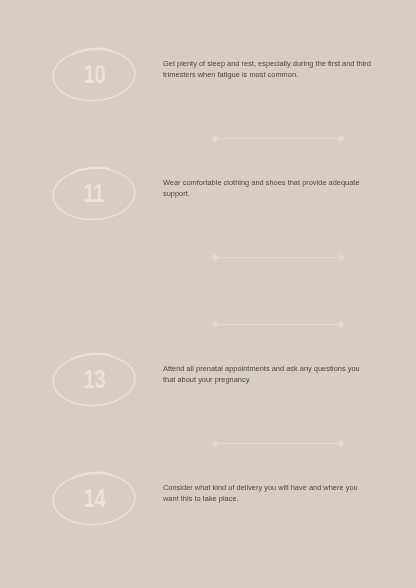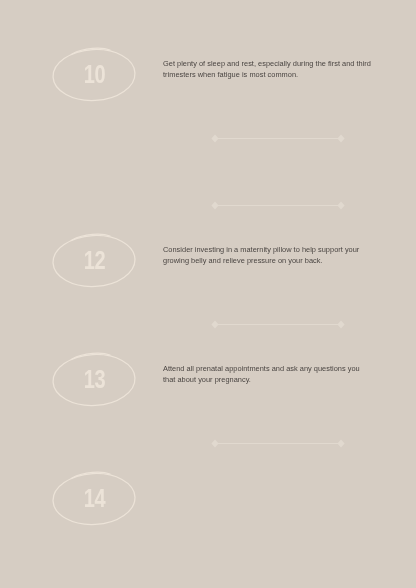--- a/index.html
+++ b/index.html
@@ -136,41 +136,41 @@
     <div class="gap-a"></div>
     <div class="divider">
       <svg class="divider-svg" viewBox="0 0 136 9">
         <line x1="5" y1="4.5" x2="131" y2="4.5"></line>
         <polygon points="5,0.6 8.6,4.5 5,8.4 1.4,4.5"></polygon>
         <polygon points="131,0.6 134.6,4.5 131,8.4 127.4,4.5"></polygon>
       </svg>
     </div>
     <div class="gap-b"></div>
 
-
-    <div class="gap-a"></div>
-    <div class="divider">
-      <svg class="divider-svg" viewBox="0 0 136 9">
-        <line x1="5" y1="4.5" x2="131" y2="4.5"></line>
-        <polygon points="5,0.6 8.6,4.5 5,8.4 1.4,4.5"></polygon>
-        <polygon points="131,0.6 134.6,4.5 131,8.4 127.4,4.5"></polygon>
-      </svg>
-    </div>
-    <div class="gap-b"></div>
-
-    <div class="tip-item">
-      <div class="badge">
-        <svg class="badge-svg" viewBox="0 0 88 60">
-          <ellipse cx="44" cy="31" rx="41" ry="25.5" transform="rotate(-3 44 31)"></ellipse>
-          <path d="M22 10 C34 3.5, 52 3, 60 6"></path>
-        </svg>
-        <span class="badge-number">12</span>
-      </div>
-      <p class="tip-text">Consider investing in a maternity pillow to help support your growing belly and relieve pressure on your back.</p>
-    </div>
+    <div class="tip-item">
+      <div class="badge">
+        <svg class="badge-svg" viewBox="0 0 88 60">
+          <ellipse cx="44" cy="31" rx="41" ry="25.5" transform="rotate(-3 44 31)"></ellipse>
+          <path d="M22 10 C34 3.5, 52 3, 60 6"></path>
+        </svg>
+        <span class="badge-number">11</span>
+      </div>
+      <p class="tip-text">Wear comfortable clothing and shoes that provide adequate support.</p>
+    </div>
+
+    <div class="gap-a"></div>
+    <div class="divider">
+      <svg class="divider-svg" viewBox="0 0 136 9">
+        <line x1="5" y1="4.5" x2="131" y2="4.5"></line>
+        <polygon points="5,0.6 8.6,4.5 5,8.4 1.4,4.5"></polygon>
+        <polygon points="131,0.6 134.6,4.5 131,8.4 127.4,4.5"></polygon>
+      </svg>
+    </div>
+    <div class="gap-b"></div>
+
 
     <div class="gap-a"></div>
     <div class="divider">
       <svg class="divider-svg" viewBox="0 0 136 9">
         <line x1="5" y1="4.5" x2="131" y2="4.5"></line>
         <polygon points="5,0.6 8.6,4.5 5,8.4 1.4,4.5"></polygon>
         <polygon points="131,0.6 134.6,4.5 131,8.4 127.4,4.5"></polygon>
       </svg>
     </div>
     <div class="gap-b"></div>
@@ -197,18 +197,19 @@
     <div class="gap-b"></div>
 
     <div class="tip-item">
       <div class="badge">
         <svg class="badge-svg" viewBox="0 0 88 60">
           <ellipse cx="44" cy="31" rx="41" ry="25.5" transform="rotate(-3 44 31)"></ellipse>
           <path d="M22 10 C34 3.5, 52 3, 60 6"></path>
         </svg>
         <span class="badge-number">14</span>
       </div>
+      <p class="tip-text">Consider what kind of delivery you will have and where you want this to take place.</p>
     </div>
 
     <div class="gap-a"></div>
 
   </div>
 </div>
 
 </body></html>

